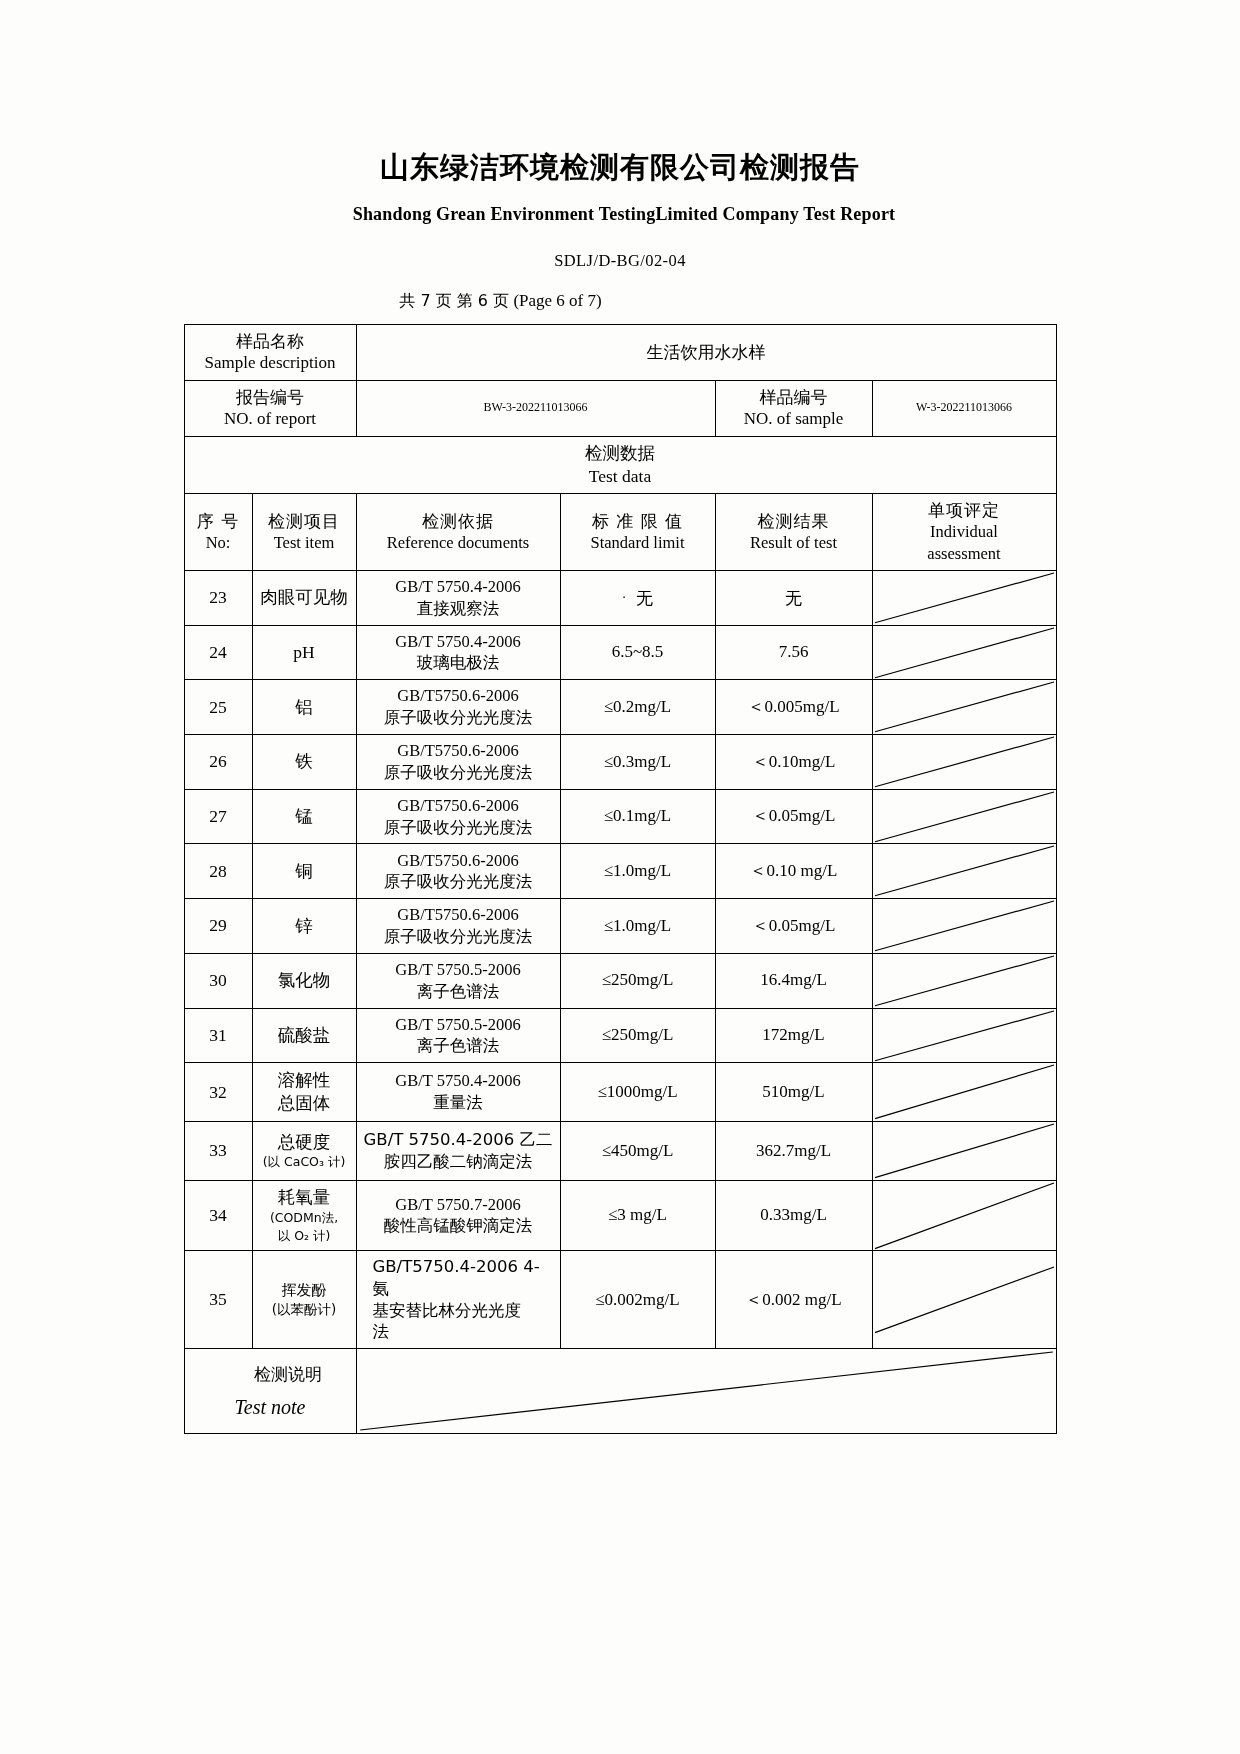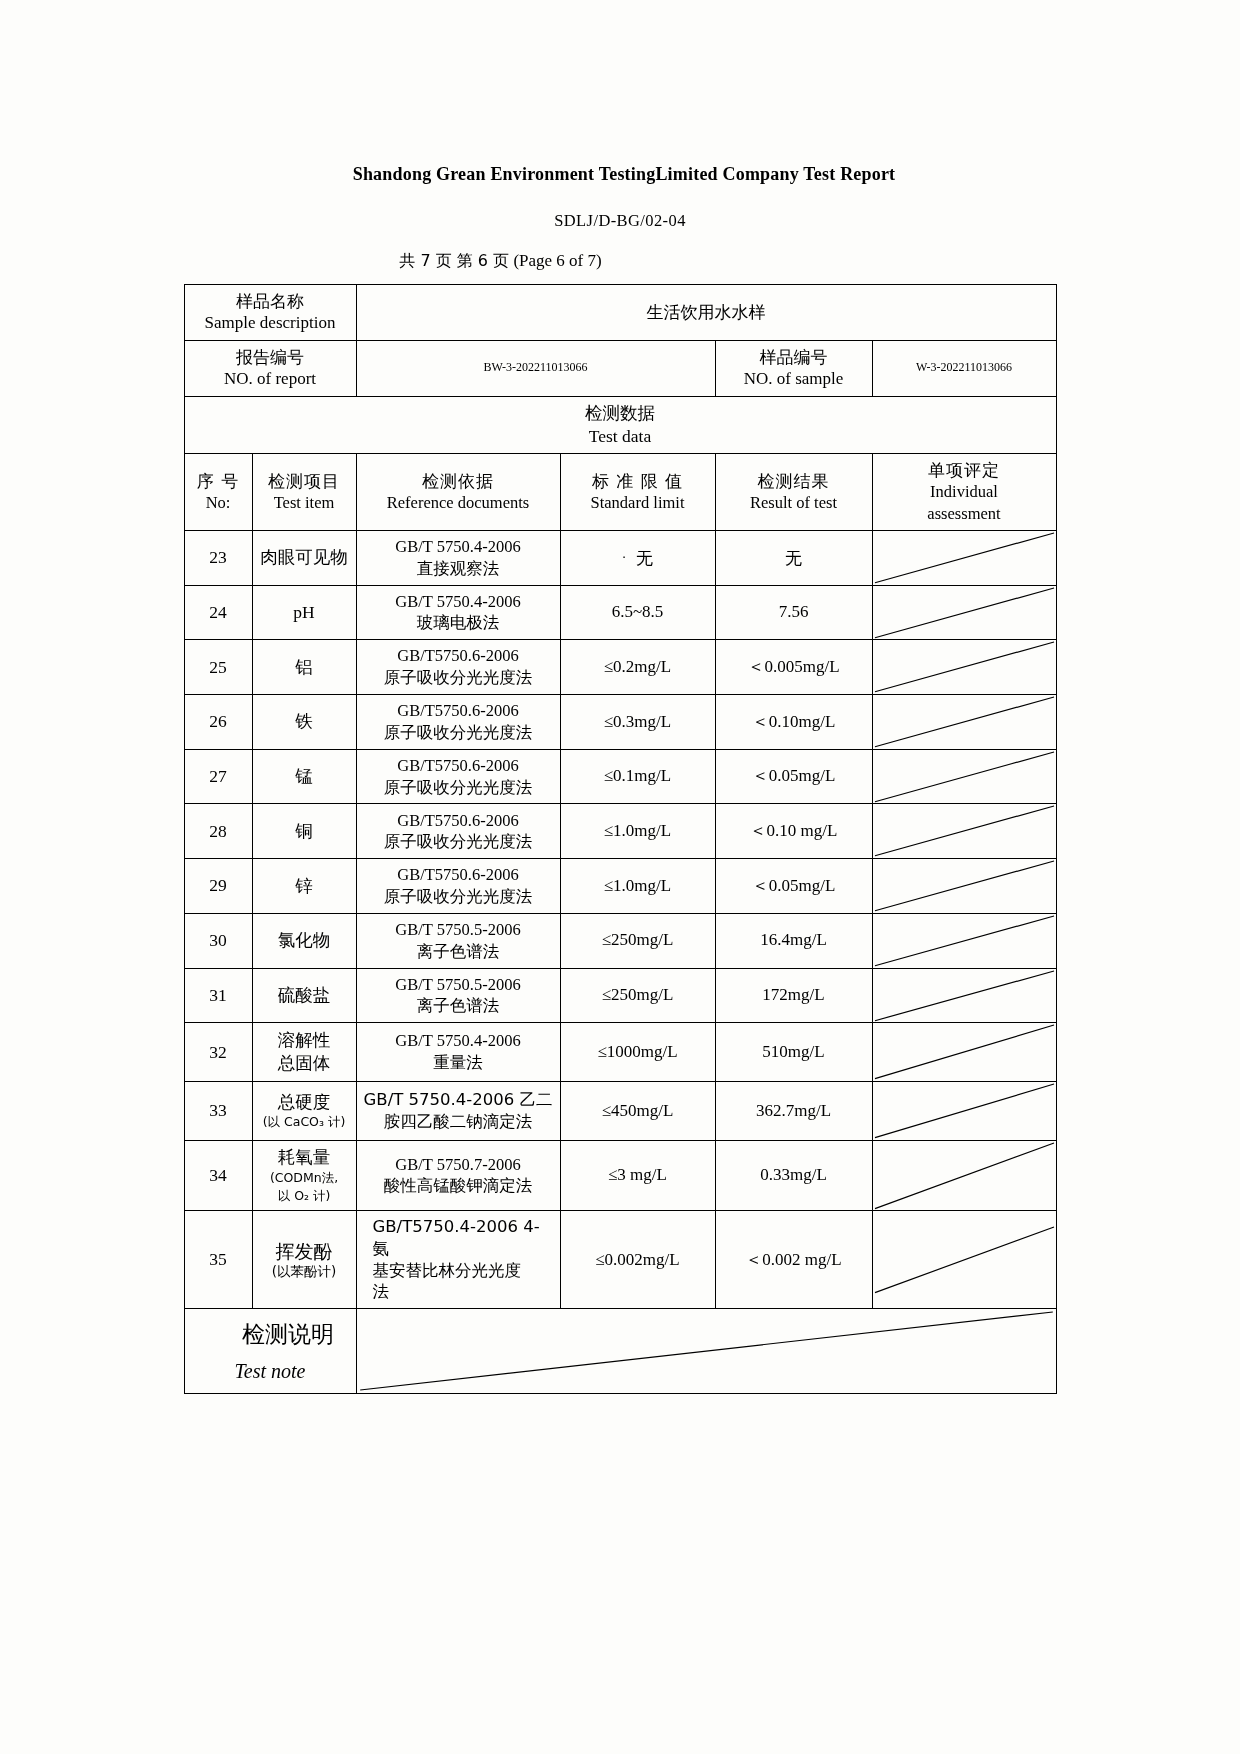--- a/index.html
+++ b/index.html
@@ -122,29 +122,30 @@
     width: 100%;
     height: 100%;
   }
   td.assess-cell {
     padding: 0;
     height: 100%;
   }
   .note-cell-label {
     padding: 12px 0 12px 0;
   }
-  .note-cell-label .lbl-cn { font-size: 23px; margin-bottom: 10px; margin-left: 36px; }
+  .note-cell-label .lbl-cn { font-size: 17px; margin-bottom: 10px; margin-left: 36px; }
   .note-cell-label .lbl-en { font-size: 20px; font-style: italic; }
 </style>
 </head>
 <body>
 
 <div class="page">
 
   <div class="header">
+    <div class="title-cn">山东绿洁环境检测有限公司检测报告</div>
     <div class="title-en">Shandong Grean Environment TestingLimited Company Test Report</div>
     <div class="doc-code">SDLJ/D-BG/02-04</div>
     <div class="page-count">
       <span class="cn">共 7 页  第 6 页</span>
       <span>(Page 6 of 7)</span>
     </div>
   </div>
 
   <table class="report">
     <colgroup>
@@ -556,21 +557,21 @@
                 <line x1="2" y1="68" x2="182" y2="2" stroke="#000" stroke-width="1.2"></line>
               </svg>
         </div>
       </td>
     </tr>
 
     <tr>
       <td class="row-no">35</td>
       <td class="row-item">
         <div class="cell">
-          <div class="cn" style="font-size:19px">挥发酚</div>
+          <div class="cn" style="font-size:15px">挥发酚</div>
           <div class="cn" style="font-size:13.5px">(以苯酚计)</div>
         </div>
       </td>
       <td class="row-ref">
         <div class="cell" style="text-align:left;padding-left:16px">
           <div class="cn">GB/T5750.4-2006  4-氨</div>
           <div class="cn">基安替比林分光光度</div>
           <div class="cn">法</div>
         </div>
       </td>

